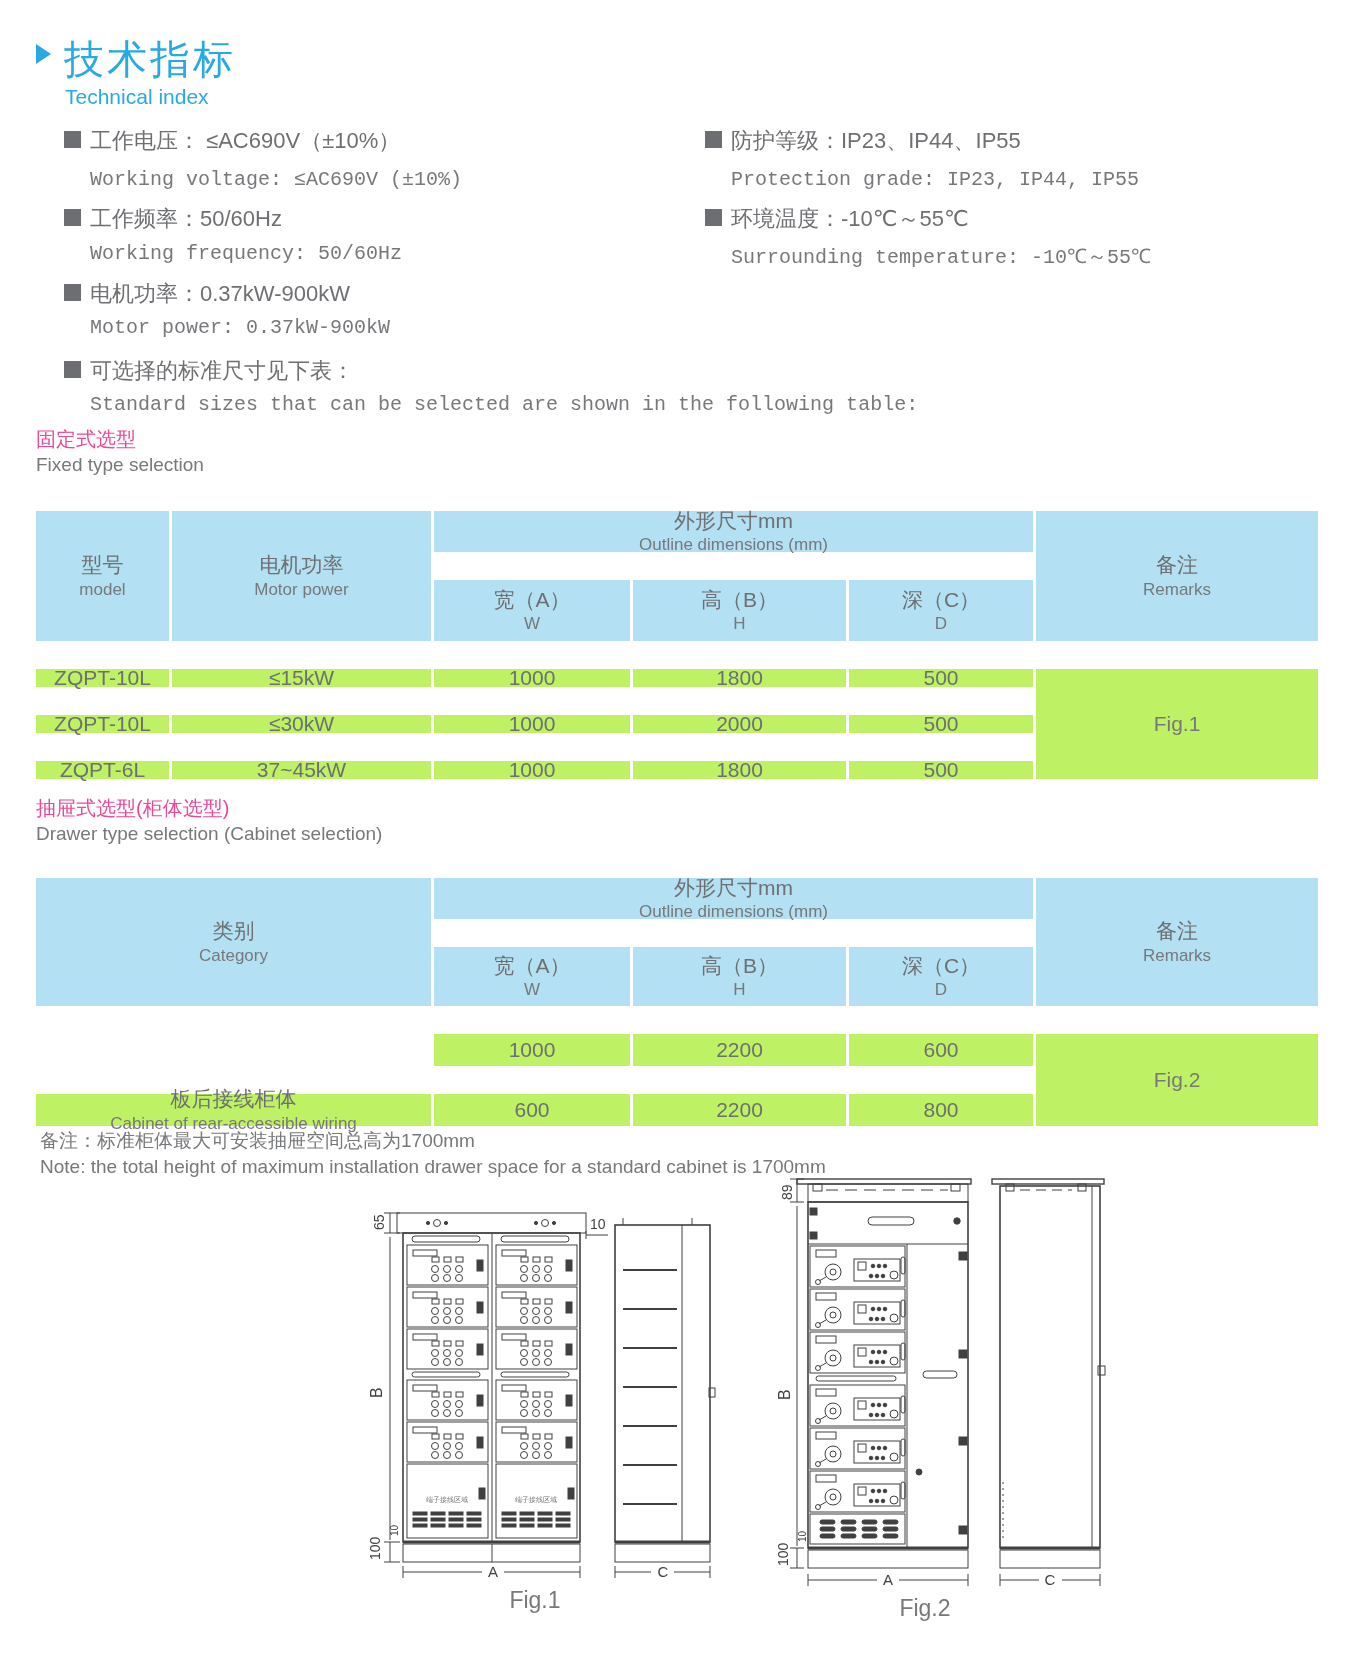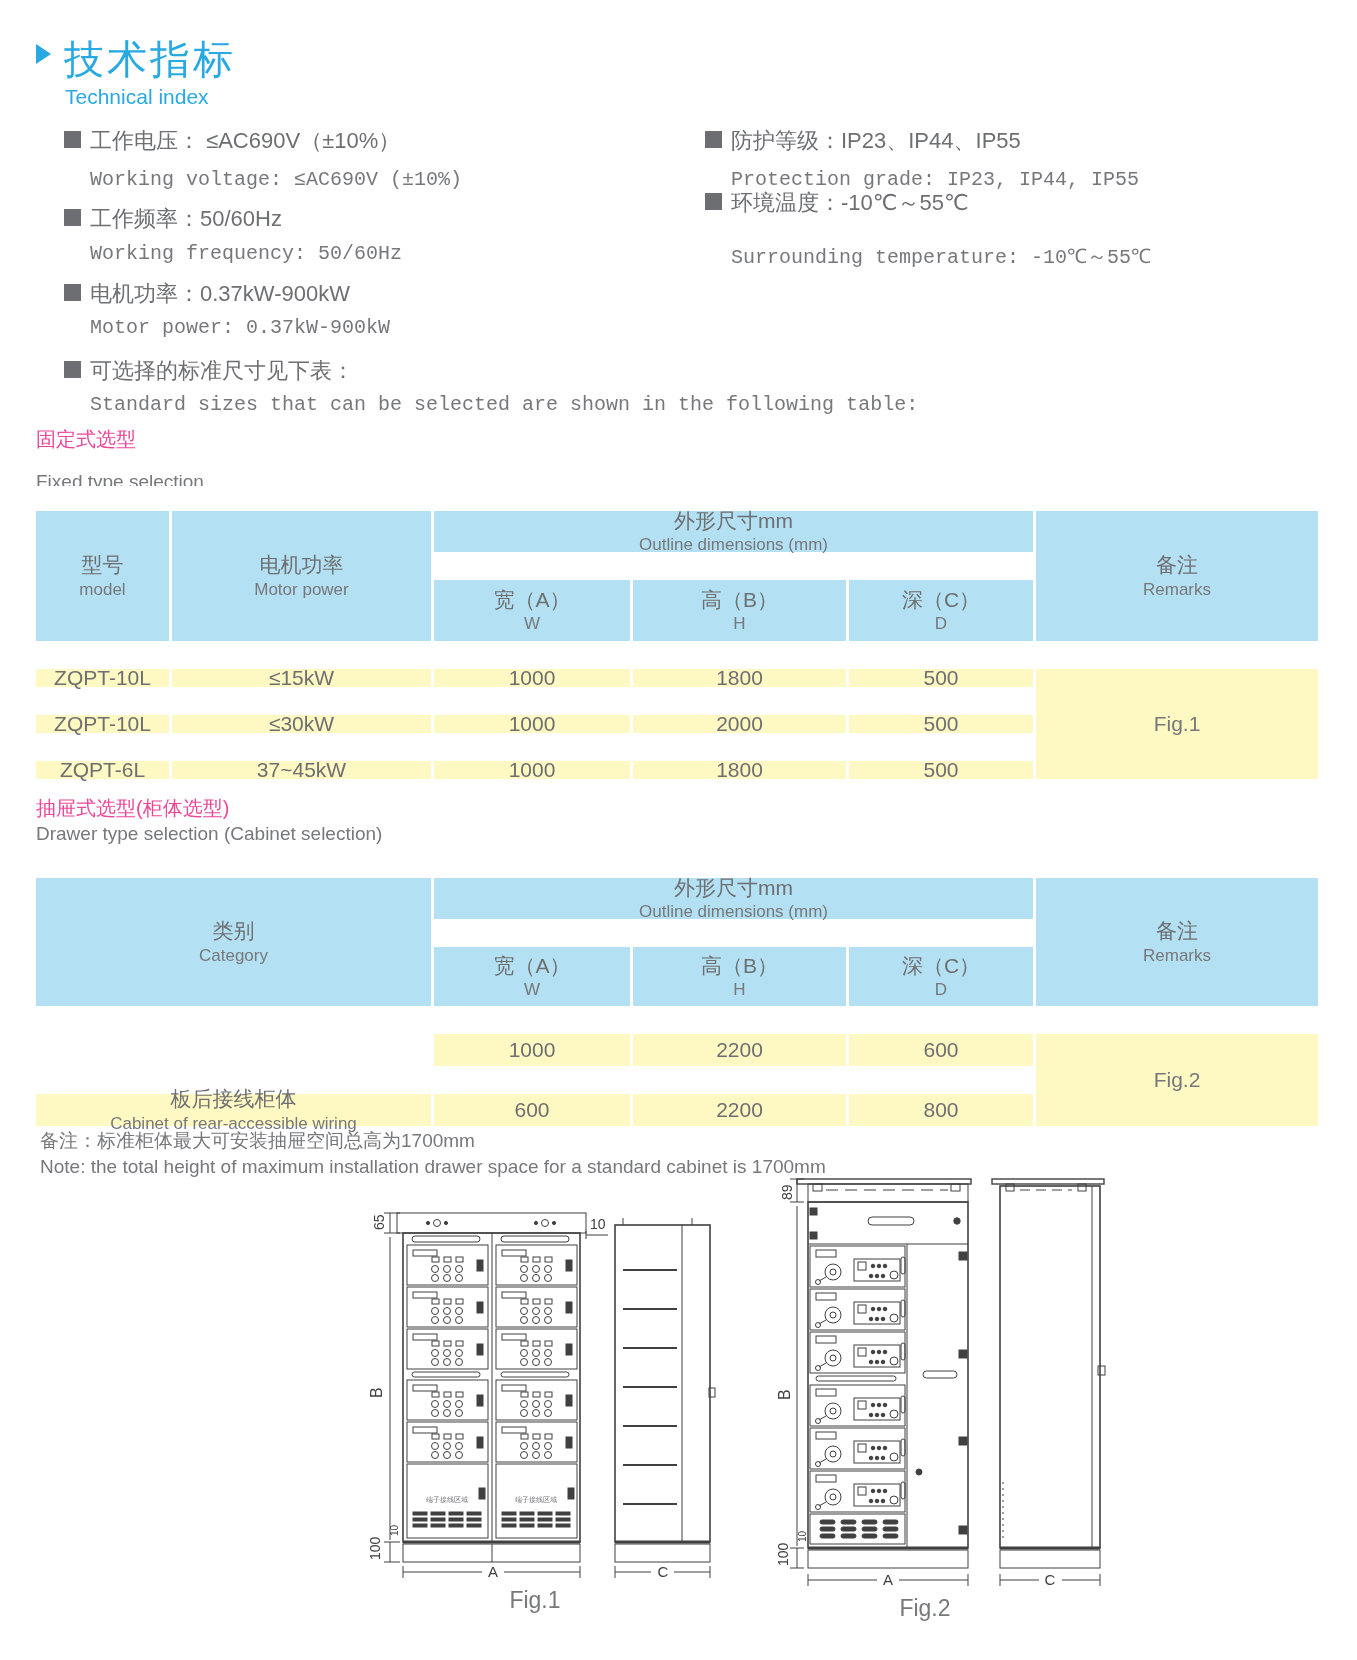--- a/index.html
+++ b/index.html
@@ -16,21 +16,21 @@
   .spec-cn { font-size:22px; color:#6e6f72; white-space:nowrap; }
   .spec-en { font-size:20px; color:#77787b; white-space:nowrap;font-family:Liberation Mono, monospace; }
   .sq { display:inline-block; width:17px; height:17px; background:#6d6e71; margin-right:9px; }
   
   .sec-cn { font-size:20px; color:#ec4899; }
   .sec-en { font-size:19px; color:#77787b; }
   
   .tbl { display:grid; gap:3px; background:#ffffff; }
   .tbl > div { display:flex; flex-direction:column; justify-content:center; align-items:center; text-align:center;margin-top:25px; }
   .th { background:#b3e0f2; }
-  .td { background:#fef9c3; }
+  .td { background:#bef264; }
   .cnl { font-size:21px; line-height:1.3; color:#6e6f72; }
   .enl { font-size:17px; line-height:1.3; color:#77787b; }
   .num { font-size:21px; color:#6e6f72; }
   .fig-ref { font-size:21px; color:#77787b; }
   .note-line { font-size:19px; color:#77787b; white-space:nowrap; }
   svg text { font-family:"Liberation Sans","DejaVu Sans",sans-serif; }
 </style>
 </head>
 <body>
 
@@ -45,28 +45,28 @@
 
   <div class="abs spec-cn" style="left:64px; top:204px;"><span class="sq"></span><span>工作频率：50/60Hz</span></div>
   <div class="abs spec-en" style="left:90px; top:242px;">Working frequency: 50/60Hz</div>
 
   <div class="abs spec-cn" style="left:64px; top:279px;"><span class="sq"></span><span>电机功率：0.37kW-900kW</span></div>
   <div class="abs spec-en" style="left:90px; top:316px;">Motor power: 0.37kW-900kW</div>
 
   <div class="abs spec-cn" style="left:705px; top:126px;"><span class="sq"></span><span>防护等级：IP23、IP44、IP55</span></div>
   <div class="abs spec-en" style="left:731px; top:168px;">Protection grade: IP23, IP44, IP55</div>
 
-  <div class="abs spec-cn" style="left:705px; top:188px;text-align:right;"><span class="sq"></span><span>环境温度：-10℃～55℃</span></div>
+  <div class="abs spec-cn" style="left:705px; top:204px;text-align:right;"><span class="sq"></span><span>环境温度：-10℃～55℃</span></div>
   <div class="abs spec-en" style="left:731px; top:242px;">Surrounding temperature: -10℃～55℃</div>
 
   <div class="abs spec-cn" style="left:64px; top:356px;"><span class="sq"></span><span>可选择的标准尺寸见下表：</span></div>
   <div class="abs spec-en" style="left:90px; top:393px;">Standard sizes that can be selected are shown in the following table:</div>
 
   <div class="abs sec-cn" style="left:36px; top:426px;">固定式选型</div>
-  <div class="abs sec-en" style="left:36px; top:454px;margin-top:17px;">Fixed type selection</div>
+  <div class="abs sec-en" style="left:36px; top:454px;">Fixed type selection</div>
 
   <div class="abs tbl" style="left:36px; top:486px; grid-template-columns:133px 259px 196px 213px 184px 282px; grid-template-rows:66px 86px 43px 43px 43px;">
     <div class="th" style="grid-column:1; grid-row:1/3;">
       <div class="cnl">型号</div>
       <div class="enl">model</div>
     </div>
     <div class="th" style="grid-column:2; grid-row:1/3;">
       <div class="cnl">电机功率</div>
       <div class="enl">Motor power</div>
     </div>

